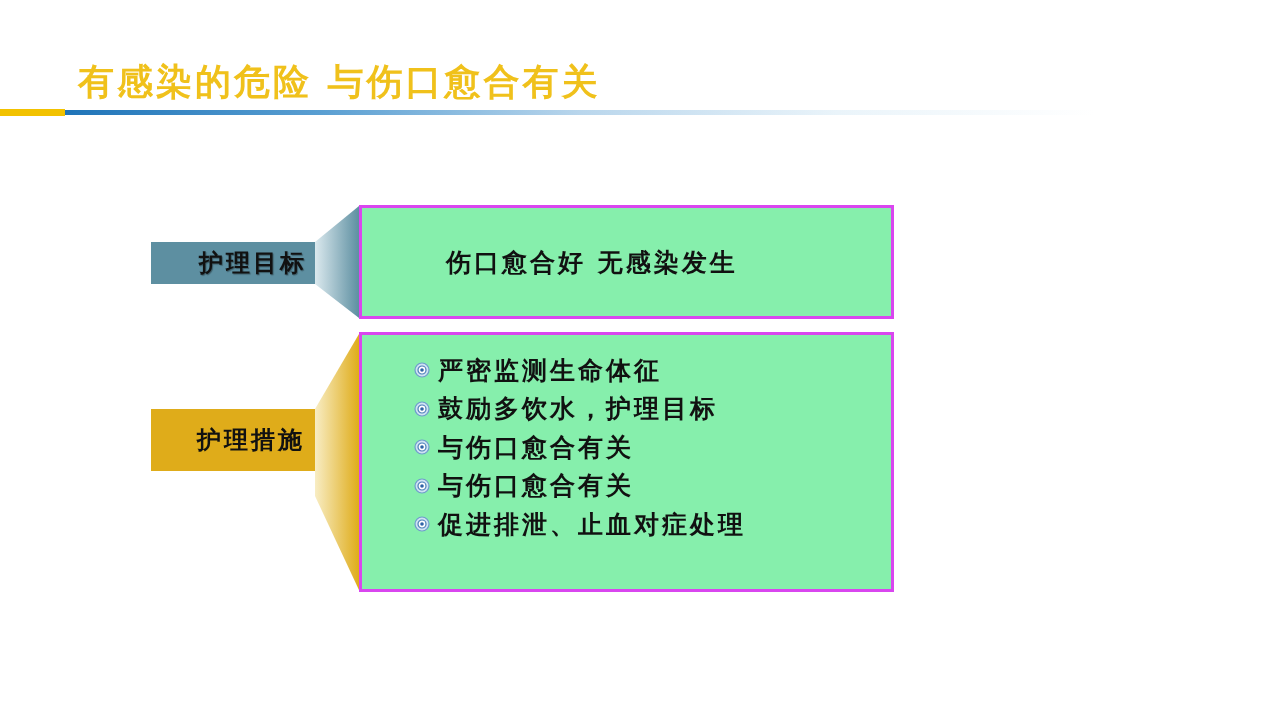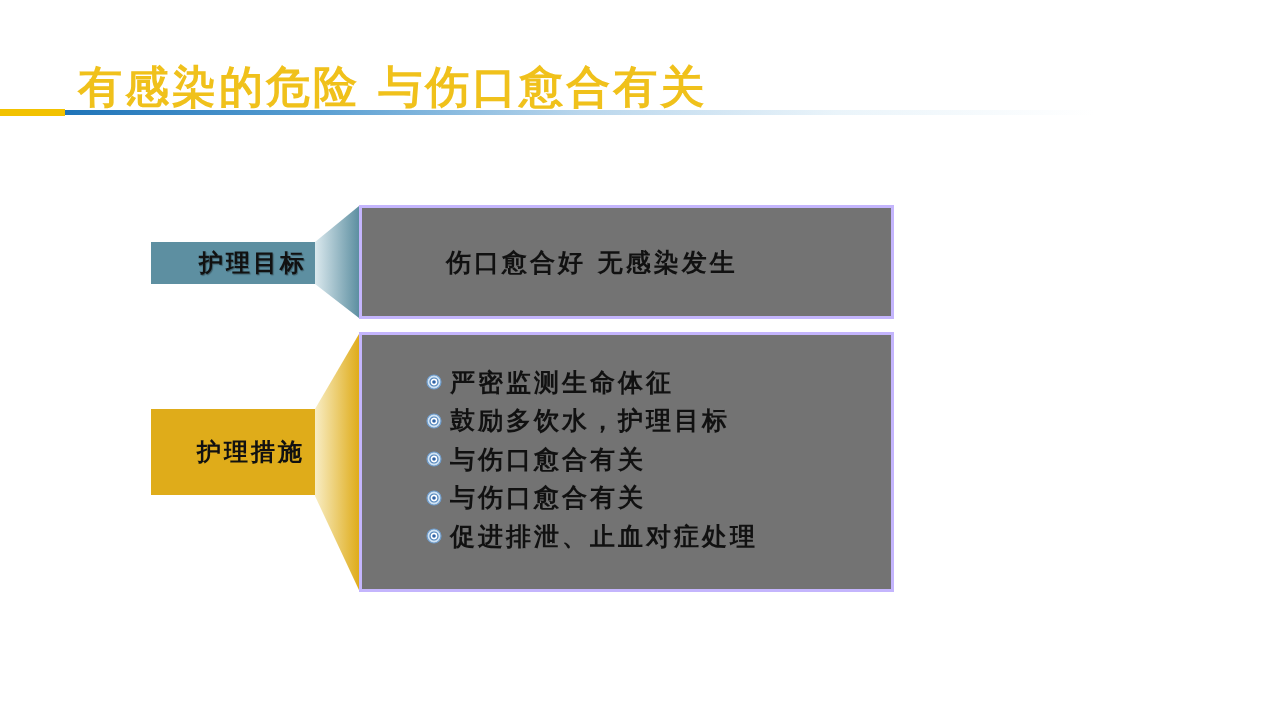--- a/index.html
+++ b/index.html
@@ -3,21 +3,21 @@
   <meta charset="utf-8">
   <style>
     html, body { margin: 0; padding: 0; }
     body {
       width: 1280px; height: 720px; position: relative; overflow: hidden;
       background: #ffffff;
       font-family: "DejaVu Serif", "Liberation Serif", serif;
     }
     .title {
       position: absolute; left: 78px; top: 58px;
-      font-size: 44px; font-weight: bold; color: #f0c11b;
+      font-size: 36px; font-weight: bold; color: #f0c11b;
       letter-spacing: 3px; white-space: nowrap;
     }
     .bar-yellow {
       position: absolute; left: 0; top: 109px; width: 65px; height: 7px;
       background: #f2c200;
     }
     .bar-blue {
       position: absolute; left: 65px; top: 110px; width: 1030px; height: 5px;
       background: linear-gradient(to right, #1f74b8 0%, #5a9fd2 25%, #b9d6ec 50%, #eaf4fa 75%, #ffffff 100%);
     }
@@ -25,35 +25,35 @@
       position: absolute; display: flex; align-items: center; justify-content: flex-end;
       font-weight: bold; color: #111; letter-spacing: 3px;
       text-shadow: 1px 1px 1px rgba(0,0,0,0.35);
       padding-left: 6px;
     }
     .goal-label {
       left: 151px; top: 242px; width: 164px; height: 42px;
       background: #5d8fa1; font-size: 24px; padding-right: 8px; box-sizing: border-box;
     }
     .measure-label {
-      left: 151px; top: 409px; width: 164px; height: 86px;
+      left: 151px; top: 409px; width: 164px; height: 62px;
       background: #dfac1a; font-size: 24px; padding-right: 10px; box-sizing: border-box;
       text-shadow: none;
     }
     .connector { position: absolute; }
     .box {
-      position: absolute; background: #737373;
-      border: 3px solid #c4b5fd; box-sizing: border-box;
+      position: absolute; background: #86efac;
+      border: 3px solid #d946ef; box-sizing: border-box;
     }
     .goal-box { left: 359px; top: 205px; width: 535px; height: 114px; display: flex; align-items: center; }
     .goal-text {
       margin-left: 84px; font-size: 25px; font-weight: bold; color: #111; letter-spacing: 3px;
     }
     .measure-box { left: 359px; top: 332px; width: 535px; height: 260px; }
-    .measure-list { position: absolute; left: 48px; top: 12px; margin: 16px; padding: 0; list-style: none; }
+    .measure-list { position: absolute; left: 48px; top: 12px; margin: 4px; padding: 0; list-style: none; }
     .measure-item {
       display: flex; align-items: center; height: 38.5px;
       font-size: 25px; font-weight: bold; color: #111; letter-spacing: 3px; white-space: nowrap;
     }
     .bullet {
       width: 16px; height: 16px; margin-right: 8px; flex: 0 0 16px;
     }
   </style>
 </head>
 <body>

